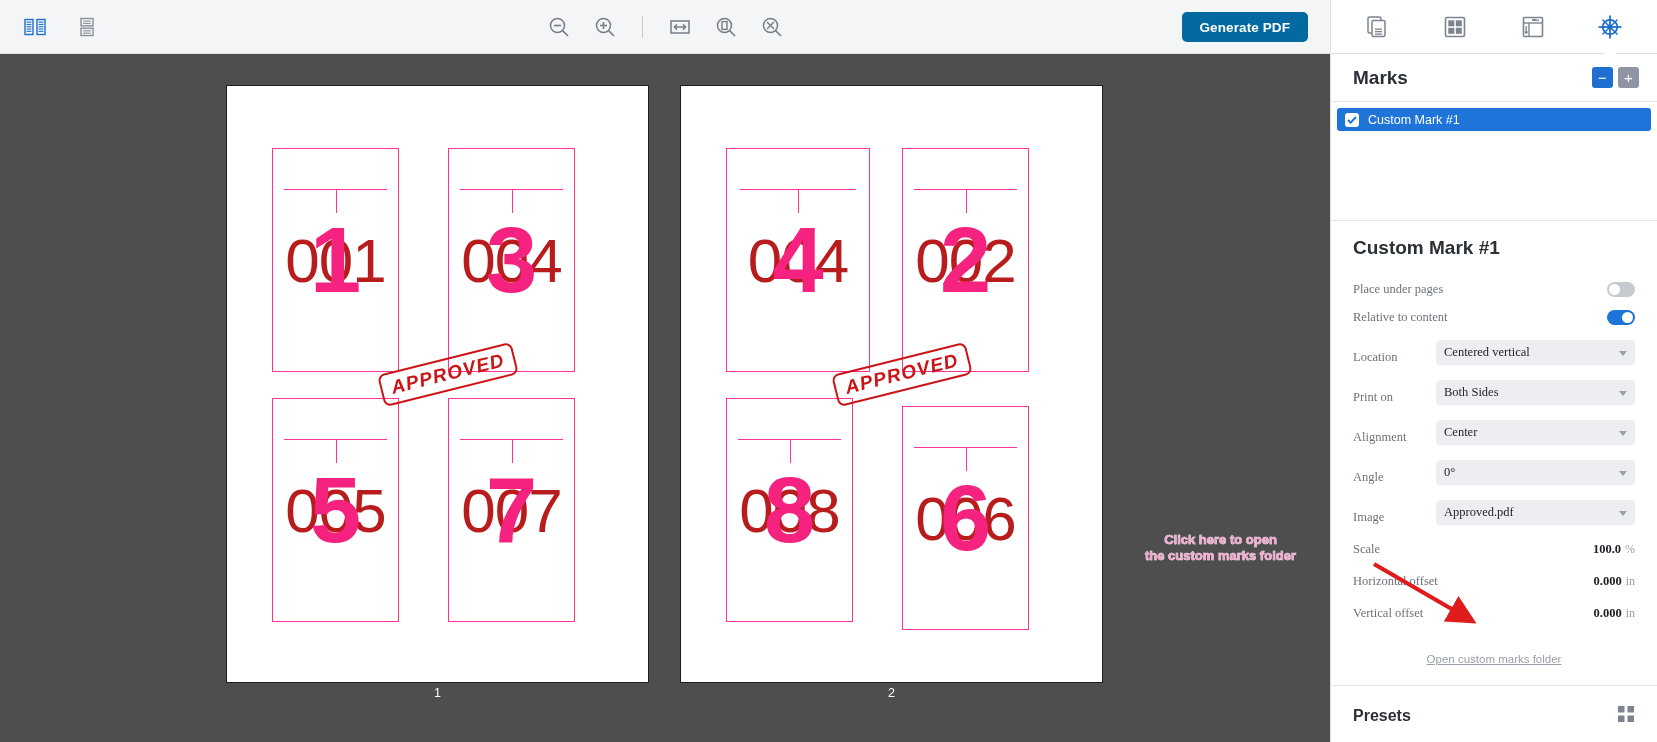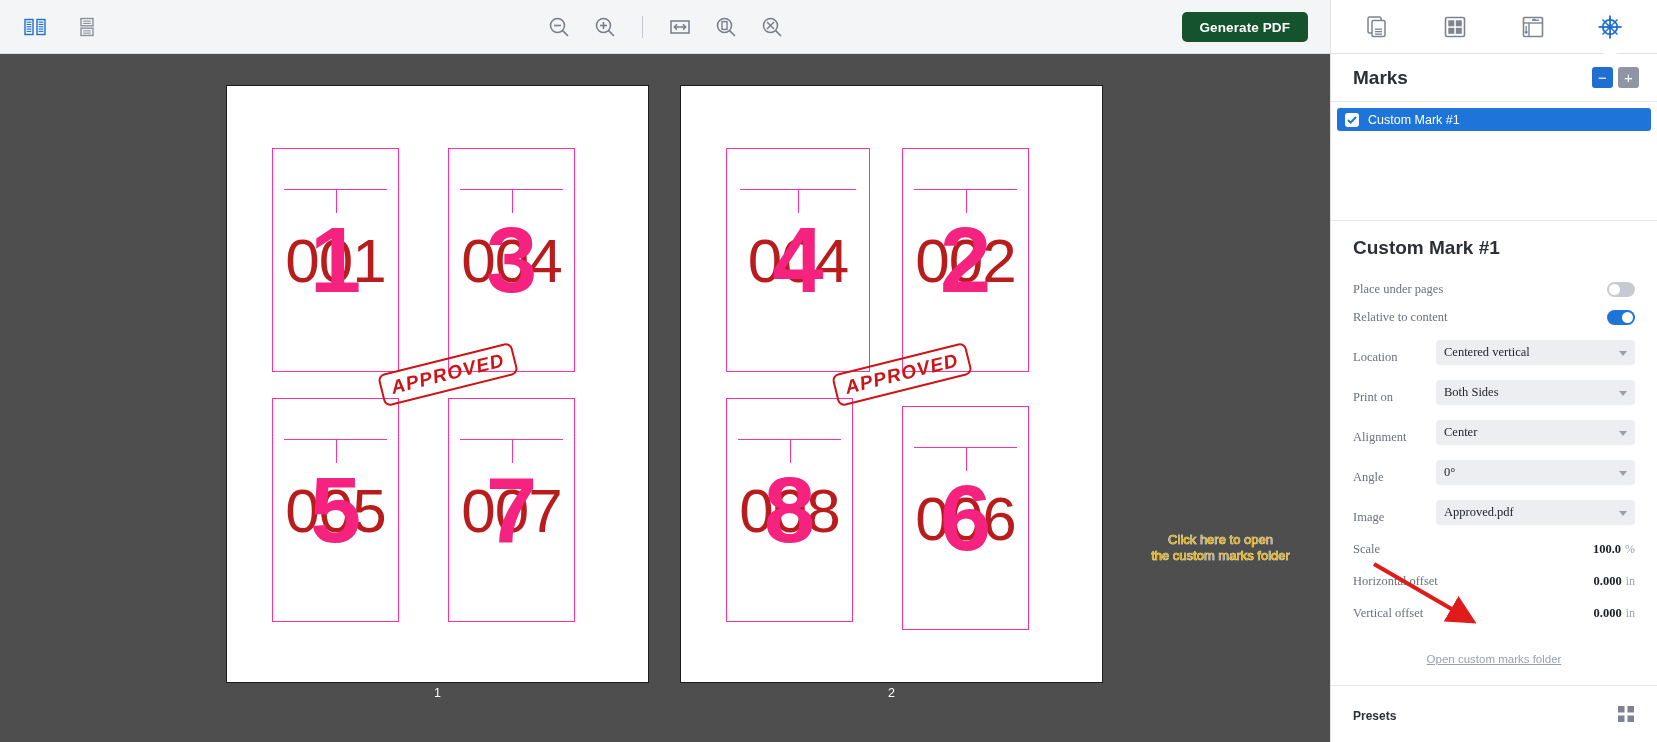--- a/index.html
+++ b/index.html
@@ -26,21 +26,21 @@
   }
   .tb-center > * { pointer-events: auto; }
   .icon-btn {
     width: 30px; height: 30px; display: flex; align-items: center;
     justify-content: center; cursor: pointer; border-radius: 3px;
   }
   .tb-sep { width: 1px; height: 22px; background: #c3c7cf; margin: 0 6px; }
   #generate-pdf {
     position: absolute; right: 22px; top: 12px;
     height: 30px; padding: 0 18px;
-    background: #14532d; color: #fff;
+    background: #0369a1; color: #fff;
     border: none; border-radius: 5px;
     font-size: 13.5px; font-weight: bold;
     font-family: "Liberation Sans", sans-serif;
     cursor: pointer; letter-spacing: .1px;
   }
 
   
   #canvas {
     position: absolute; left: 0; top: 54px; width: 1330px; height: 688px;
     background: #4e4e4e; overflow: hidden;
@@ -193,29 +193,29 @@
   .vunit { font-size: 12px; color: #9aa0aa; margin-left: 4px; font-weight: normal; }
 
   #open-folder-wrap { text-align: center; padding: 26px 0 18px 0; }
   #open-folder {
     font-size: 11.5px; color: #9aa0aa; text-decoration: underline; cursor: pointer;
   }
   #presets-sec {
     border-top: 1px solid #e4e6ea; height: 60px;
     display: flex; align-items: center; padding: 0 22px;
   }
-  #presets-sec h2 { font-size: 12px; font-weight: bold; color: #2b2f36; flex: 1; }
+  #presets-sec h2 { font-size: 16px; font-weight: bold; color: #2b2f36; flex: 1; }
 
   
   #annot {
     position: absolute; left: 1113px; top: 532px; width: 215px;
     text-align: center; pointer-events: none;
   }
   #annot div {
-    color: #eab308; font-weight: normal; font-size: 13px; line-height: 16px;
+    color: #f9a8d4; font-weight: bold; font-size: 13px; line-height: 16px;
     -webkit-text-stroke: 0.6px #ffffff;
     paint-order: stroke fill;
   }
   #arrow { position: absolute; left: 1370px; top: 560px; pointer-events: none; }
 </style>
 </head>
 <body>
 
 <div id="app">
 

